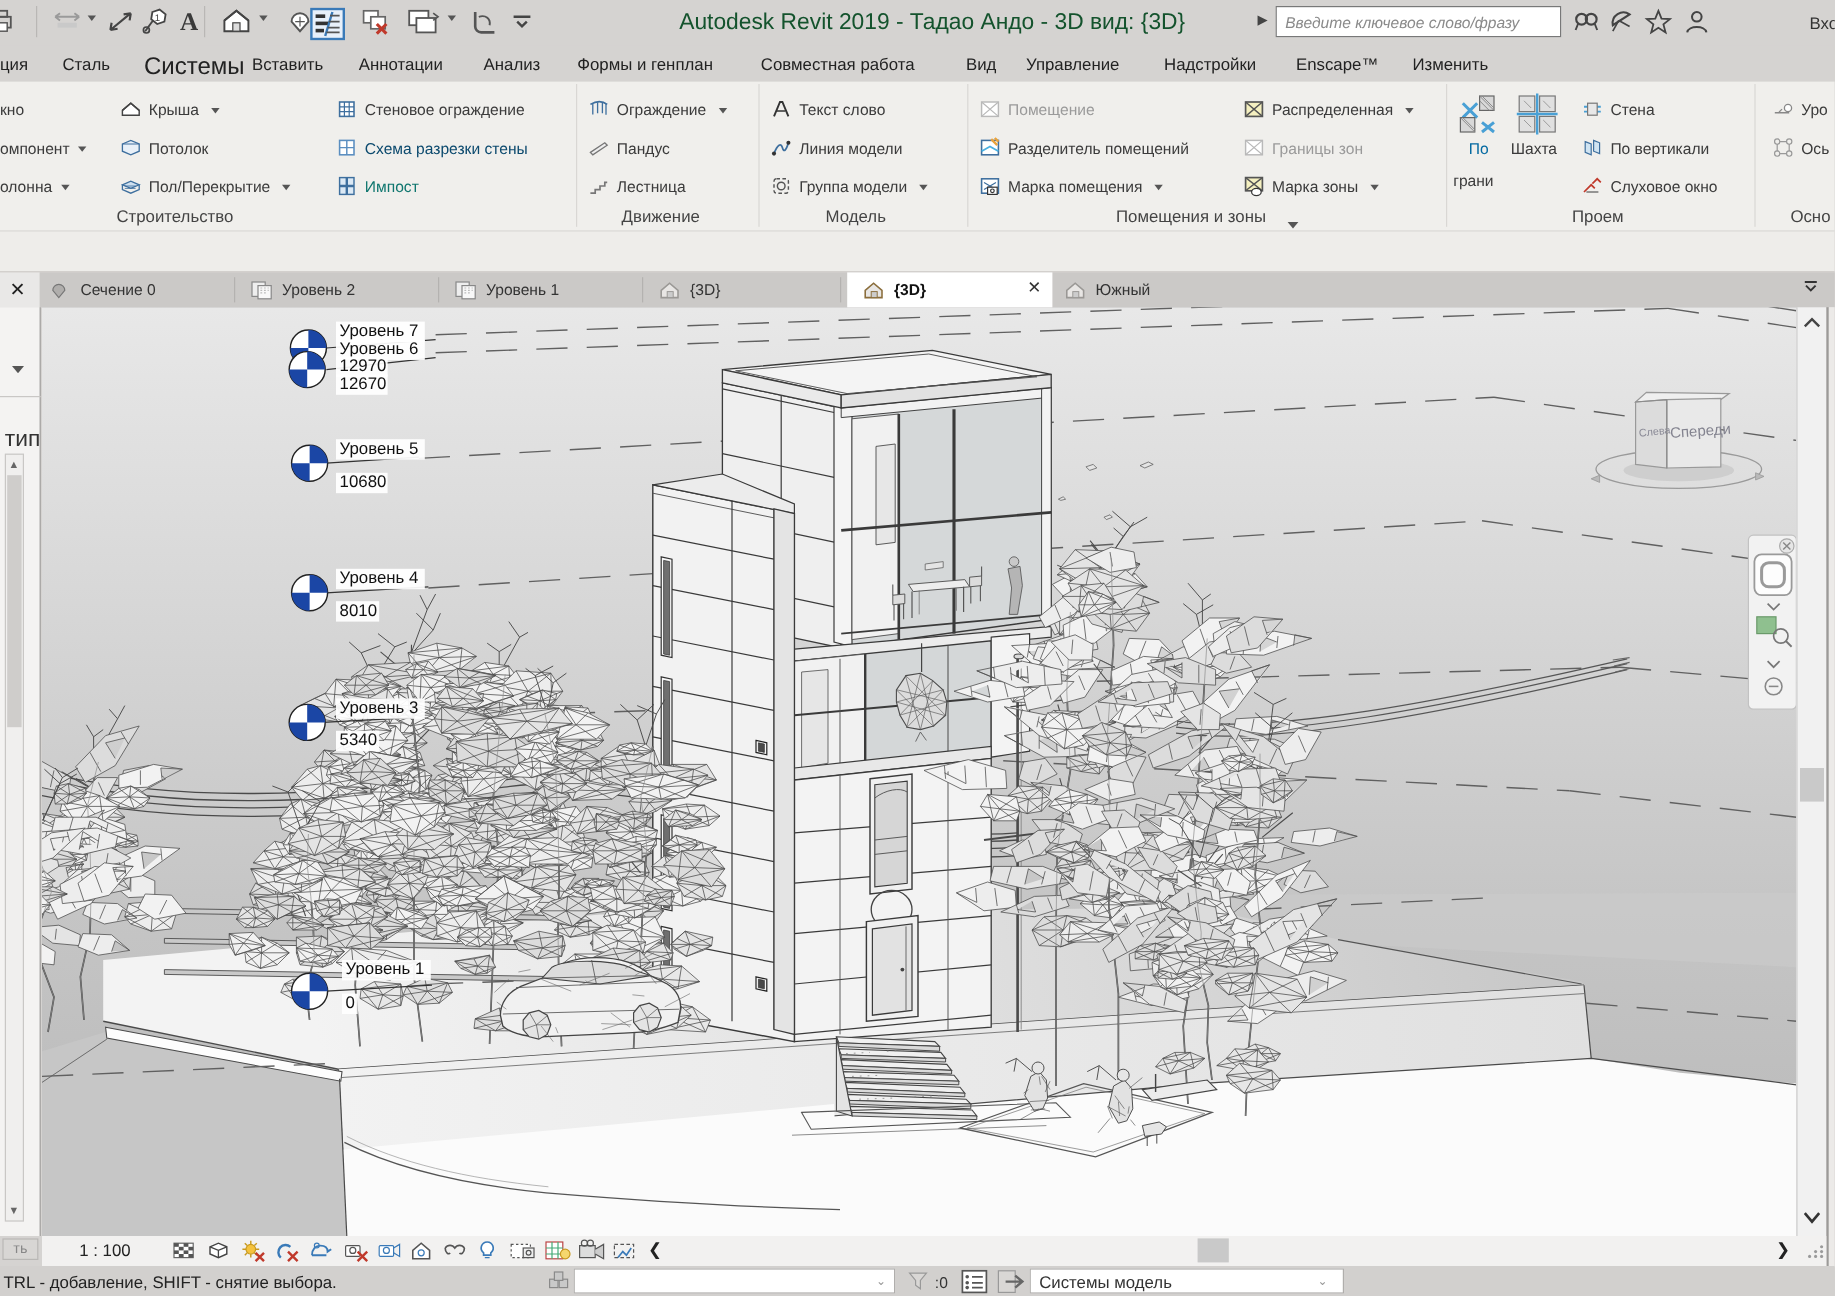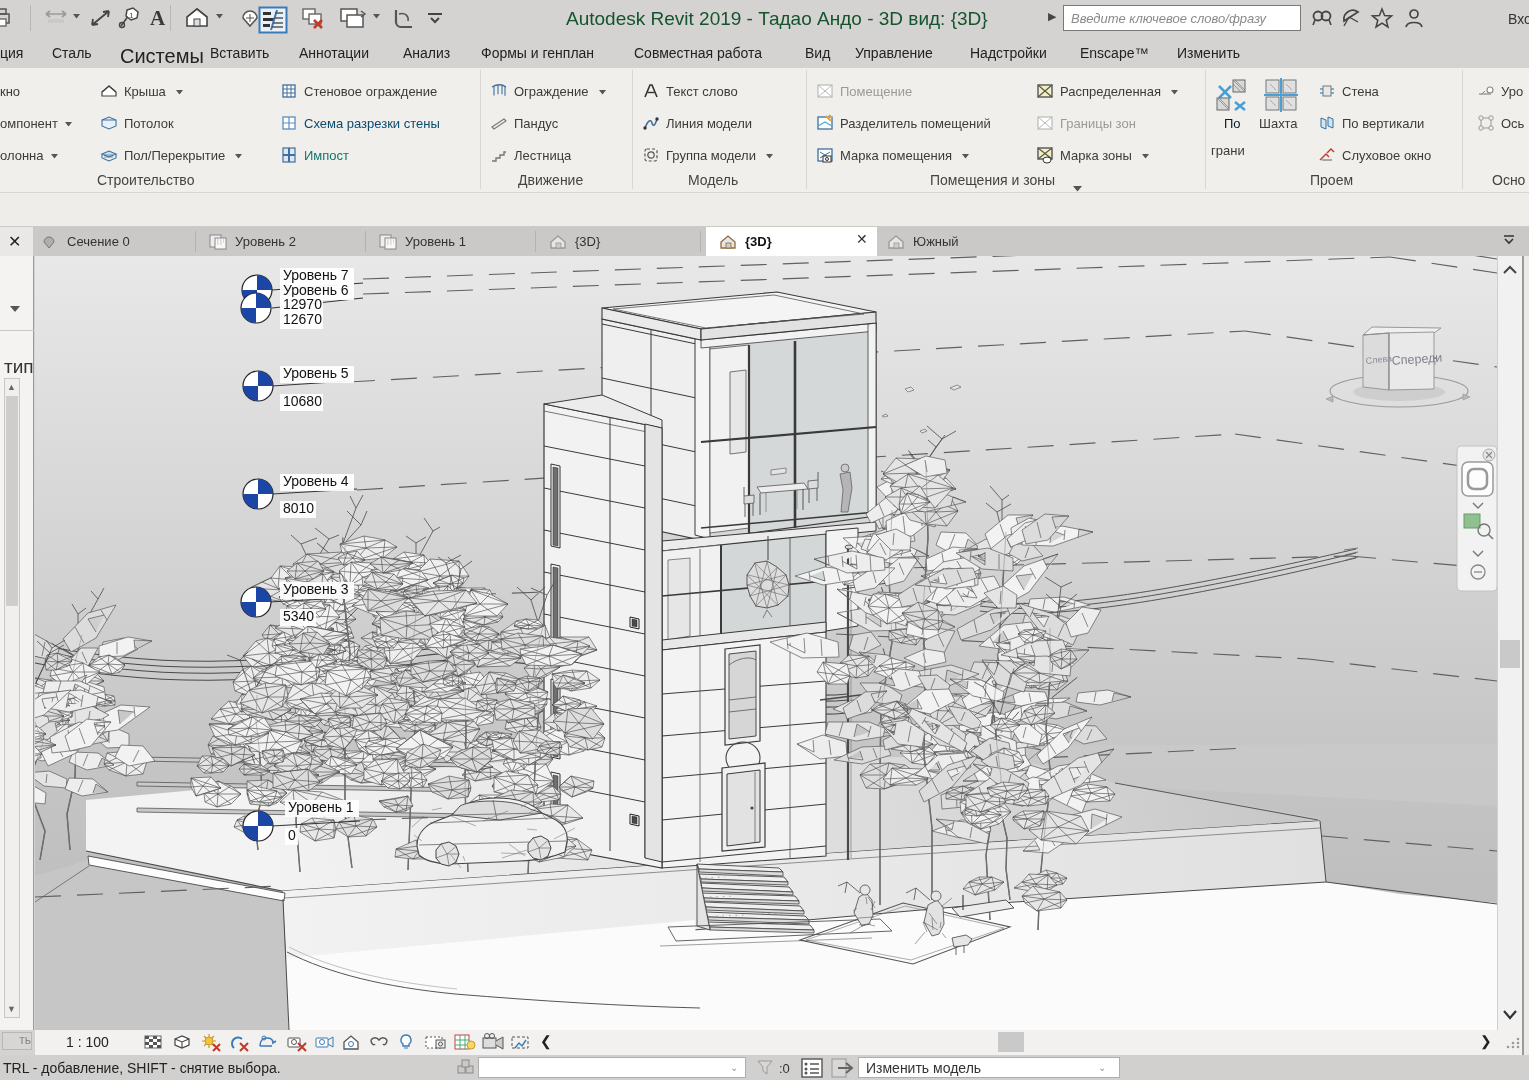--- a/index.html
+++ b/index.html
@@ -267,21 +267,21 @@
       </svg></span>
   </div>
 <div class="abs" style="left:1213px;top:76px"><svg width="38" height="38" viewBox="0 0 38 38">
       <path d="M6,10 l12,12 M18,10 l-12,12" stroke="#49a0d5" stroke-width="2.5"></path>
       <rect x="20" y="4" width="12" height="12" fill="#d8d8d8" stroke="#666"></rect>
       <path d="M20,4 l12,12 M22,4 l10,10 M20,8 l8,8" stroke="#888" stroke-width="0.8"></path>
       <rect x="4" y="22" width="12" height="12" fill="#d8d8d8" stroke="#666"></rect>
       <path d="M4,22 l12,12 M6,22 l10,10" stroke="#888" stroke-width="0.8"></path>
       <path d="M22,26 l10,8 M32,26 l-10,8" stroke="#49a0d5" stroke-width="2.5"></path>
     </svg></div>
-<div class="abs txt" style="left:1224px;top:116px;font-size:13px;color:#0f172a">По</div>
+<div class="abs txt" style="left:1224px;top:116px;font-size:13px;color:#0369a1">По</div>
 <div class="abs txt" style="left:1211px;top:143px;font-size:13px;color:#3b3b3b">грани</div>
 <div class="abs" style="left:1262px;top:76px"><svg width="38" height="38" viewBox="0 0 38 38">
       <rect x="4" y="4" width="13" height="13" fill="#e0e0e0" stroke="#777"></rect>
       <rect x="21" y="4" width="13" height="13" fill="#e0e0e0" stroke="#777"></rect>
       <rect x="4" y="21" width="13" height="13" fill="#e0e0e0" stroke="#777"></rect>
       <rect x="21" y="21" width="13" height="13" fill="#e0e0e0" stroke="#777"></rect>
       <path d="M19,2 v34 M2,19 h34" stroke="#49a0d5" stroke-width="2"></path>
       <path d="M8,8 l6,6 M24,8 l6,6 M8,24 l6,6 M24,24 l6,6" stroke="#999" stroke-width="0.8"></path>
     </svg></div>
 <div class="abs txt" style="left:1259px;top:116px;font-size:13px;color:#3b3b3b">Шахта</div>
@@ -394,21 +394,21 @@
 <div class="abs" style="left:0;top:256px;width:34px;height:774px;background:#f4f3f2;border-right:1px solid #9c9a98"></div>
 <div class="abs" style="left:8px;top:300px"><svg width="14" height="10" viewBox="0 0 14 10">
       <path d="M2,2 h10 l-5,6 Z" fill="#555"></path>
     </svg></div>
 <div class="abs" style="left:0;top:330px;width:34px;height:1px;background:#c9c7c5"></div>
 <div class="abs txt" style="left:4px;top:356px;font-size:19px;color:#333">тип</div>
 <div class="abs" style="left:4px;top:378px;width:16px;height:640px;background:#f0efee;border:1px solid #c9c7c5"></div>
 <div class="abs" style="left:7px;top:382px;font-size:9px;color:#666">▲</div>
 <div class="abs" style="left:6px;top:396px;width:12px;height:210px;background:#cfcdcb"></div>
 <div class="abs" style="left:7px;top:1004px;font-size:9px;color:#666">▼</div>
-<div class="abs" style="left:2px;top:1032px;width:30px;height:18px;background:#d8d6d4;border:1px solid #b9b7b5;font-size:12px;color:#888;text-align:right">ть</div>
+<div class="abs" style="left:2px;top:1032px;width:30px;height:18px;background:#d8d6d4;border:1px solid #b9b7b5;font-size:12px;color:#888;text-align:center">ть</div>
 <svg width="1462" height="774" viewBox="35 256 1462 774" style="position:absolute;left:35px;top:256px">
     <defs>
       <linearGradient id="sky" x1="0" y1="0" x2="0" y2="1">
         <stop offset="0" stop-color="#e8e8e8"></stop>
         <stop offset="0.3" stop-color="#d8d8d8"></stop>
         <stop offset="0.65" stop-color="#c5c5c5"></stop>
         <stop offset="1" stop-color="#b8b8b8"></stop>
       </linearGradient>
       <linearGradient id="terr" gradientUnits="userSpaceOnUse" x1="280" y1="960" x2="1280" y2="790">
         <stop offset="0" stop-color="#f3f3f3"></stop>
@@ -1417,13 +1417,13 @@
       <circle cx="6" cy="12" r="1.5" fill="#555"></circle>
       <path d="M10,12 h9" stroke="#555" stroke-width="1.5"></path>
       <circle cx="6" cy="16" r="1.5" fill="#555"></circle>
       <path d="M10,16 h9" stroke="#555" stroke-width="1.5"></path>
     </svg></div>
 <div class="abs" style="left:830px;top:1057px"><svg width="26" height="22" viewBox="0 0 26 22">
       <rect x="2" y="2" width="14" height="18" fill="#d9d7d5" stroke="#999"></rect>
       <path d="M8,11 h14 M16,6 l6,5 -6,5" fill="none" stroke="#666" stroke-width="2"></path>
     </svg></div>
 <div class="abs" style="left:858px;top:1057px;width:262px;height:21px;background:#fff;border:1px solid #b0aeac"></div>
-<div class="abs txt" style="left:866px;top:1060px;font-size:14px;color:#333">Изменить модель</div>
+<div class="abs txt" style="left:866px;top:1060px;font-size:14px;color:#333">Системы модель</div>
 <div class="abs" style="left:1098px;top:1062px;font-size:10px;color:#999">⌄</div>
 </body></html>

